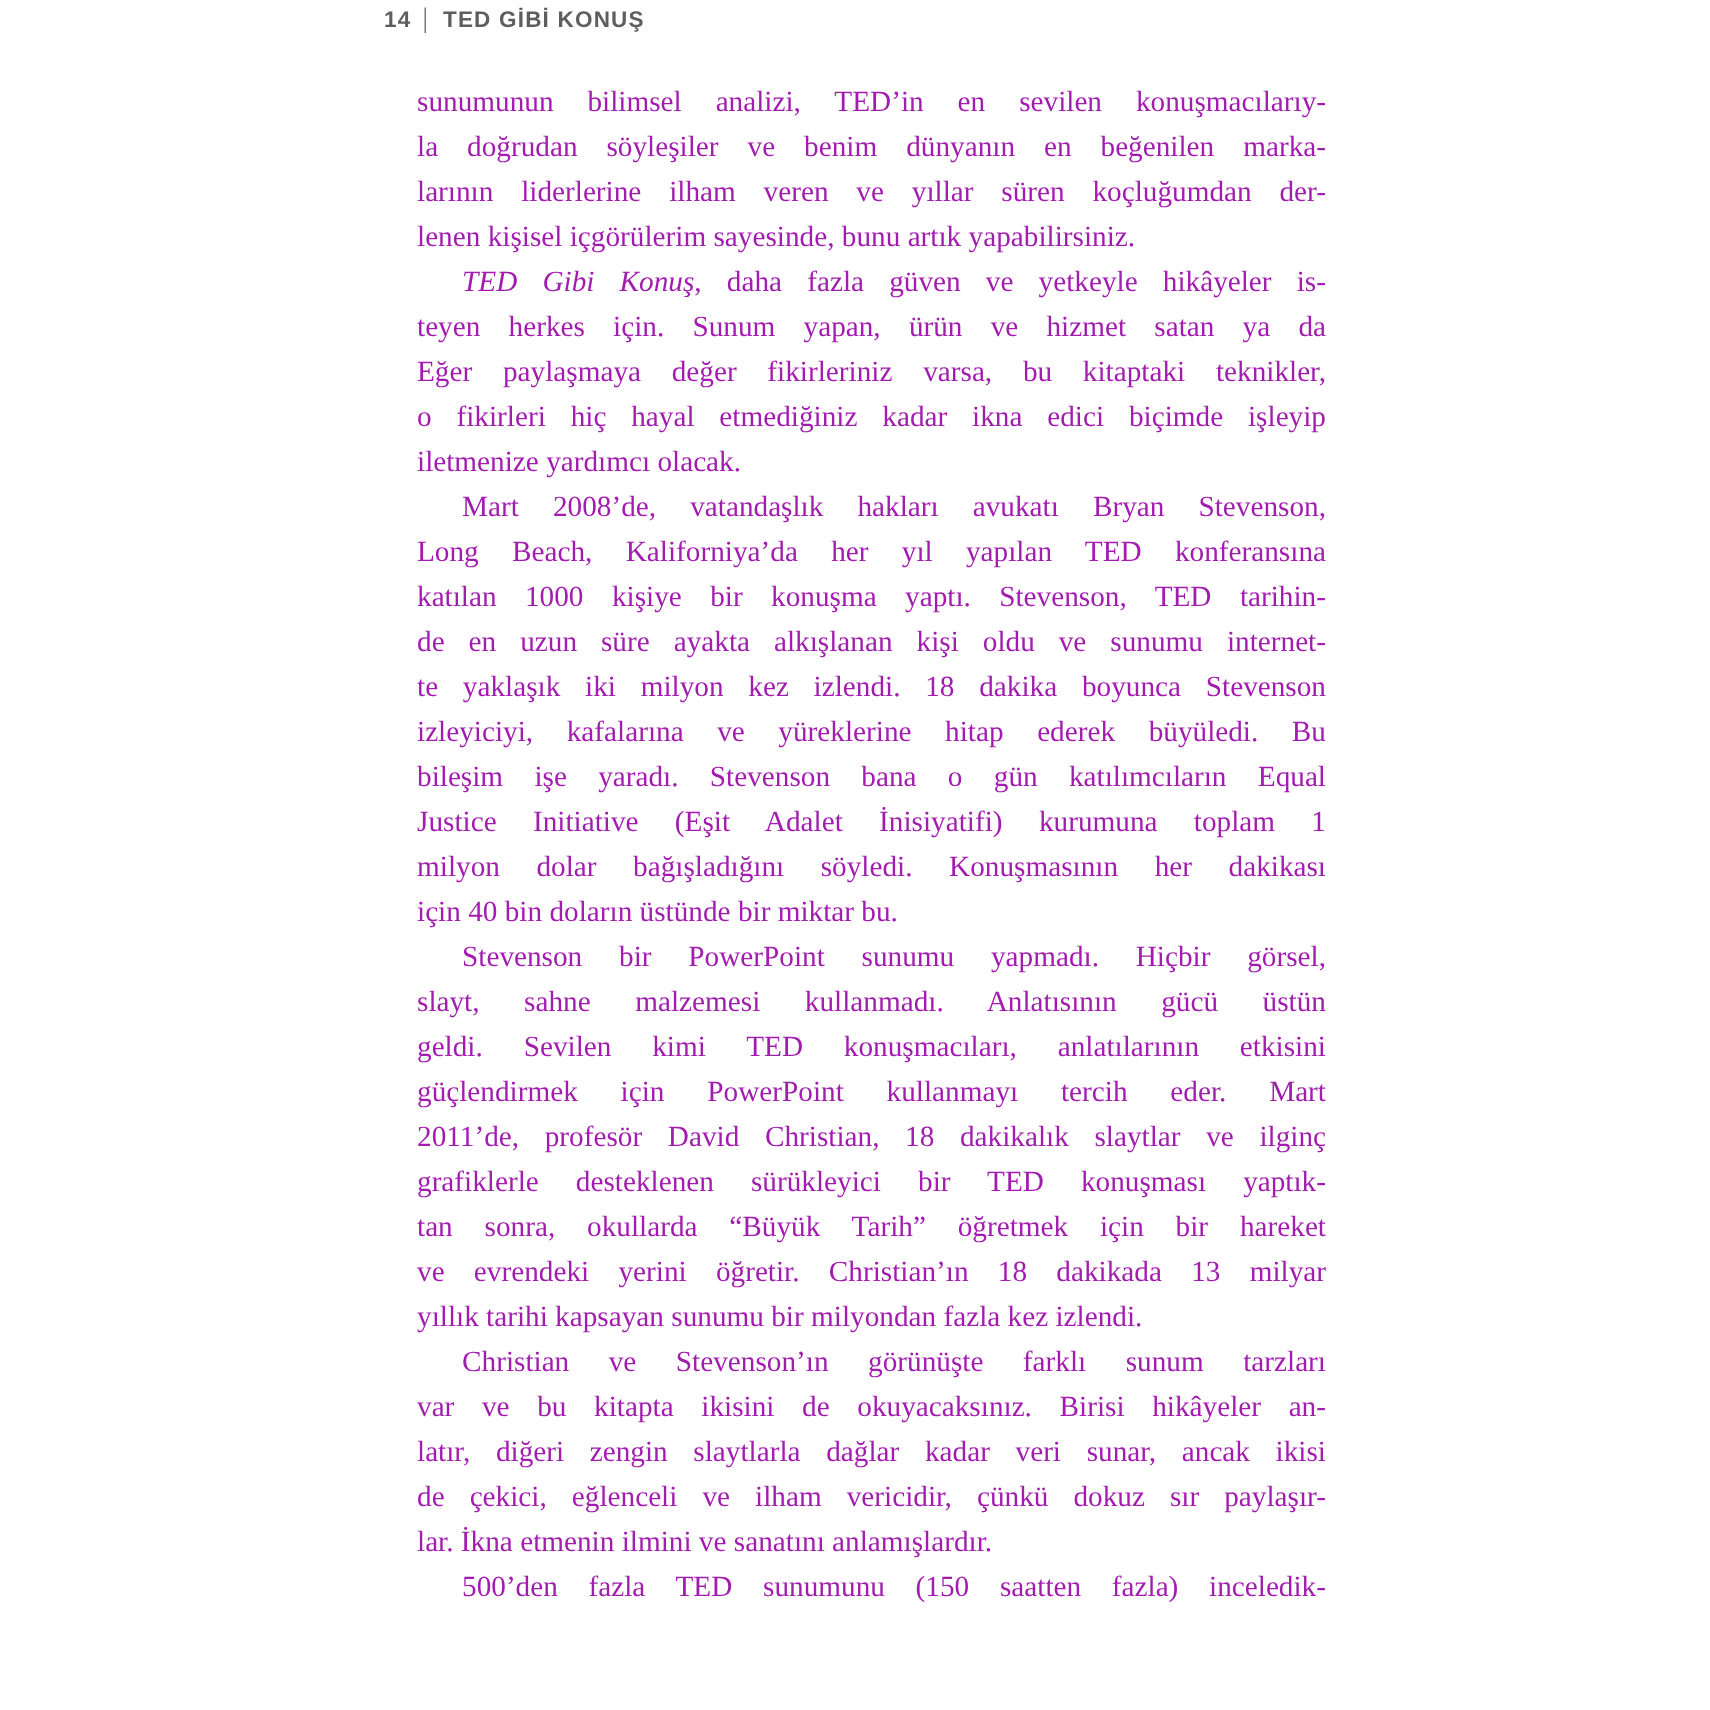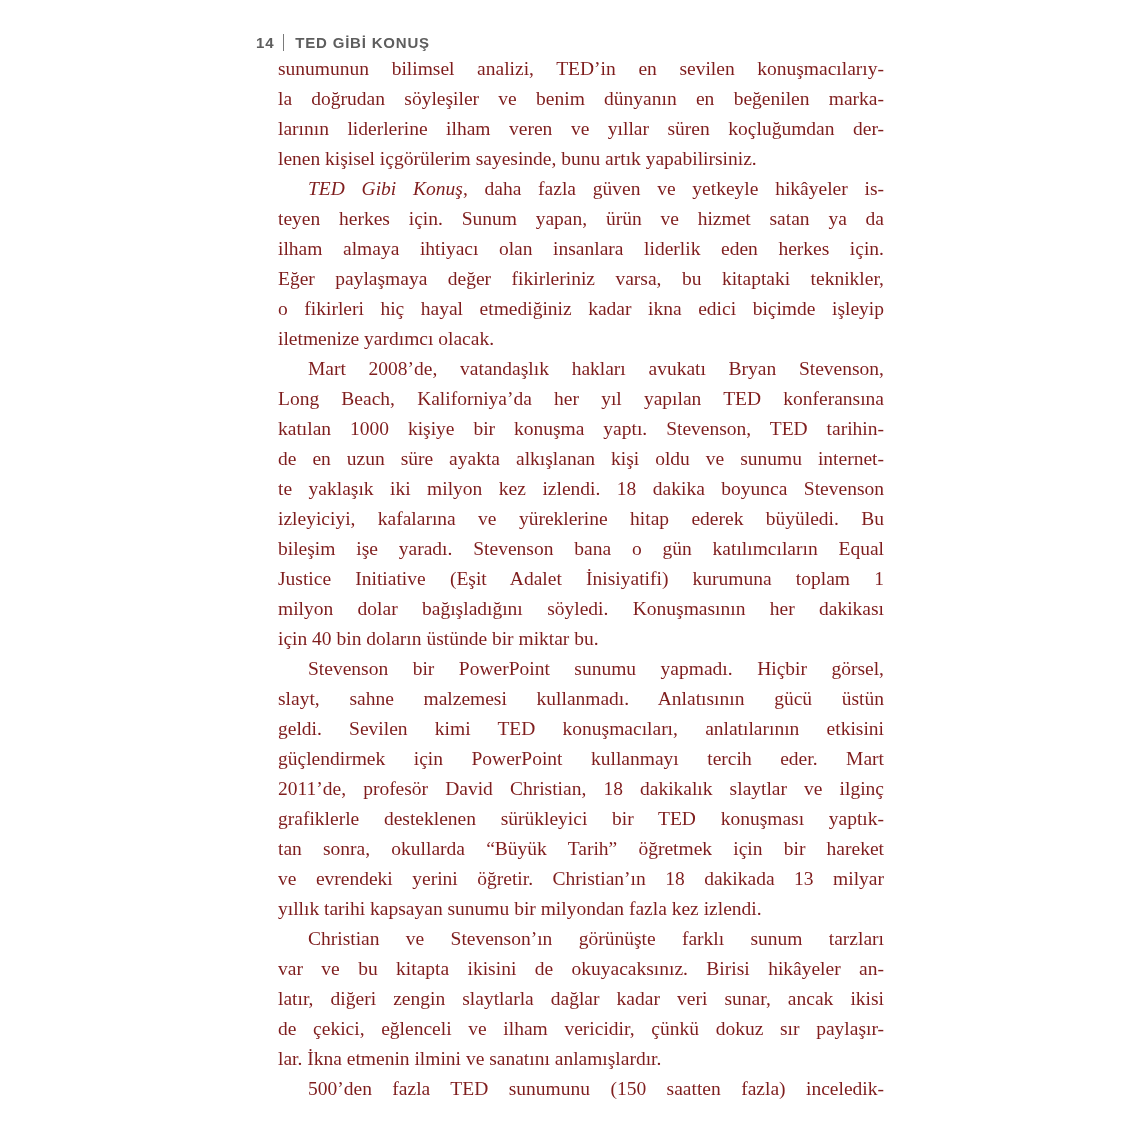--- a/index.html
+++ b/index.html
@@ -18,38 +18,37 @@
     position: absolute;
     left: 256px;
     top: 5px;
     display: flex;
     align-items: center;
     font-family: "Liberation Sans", sans-serif;
     font-size: 15px;
     font-weight: bold;
     letter-spacing: 0.8px;
     color: #5e5e5e;
-    margin-top: 29px;
   }
   .page-number {
     margin-right: 9px;
   }
   .header-separator {
     display: inline-block;
     width: 1px;
     height: 17px;
     background: #7a7a7a;
     margin-right: 11px;
   }
   .text-column {
     position: absolute;
     left: 278px;
     top: 54px;
     width: 606px;
-    color: #7f1d1d;
+    color: #a21caf;
     font-size: 19.5px;
   }
   .paragraph {
     margin: 0;
     padding: 0;
   }
   .line {
     height: 30px;
     line-height: 30px;
     overflow: hidden;
@@ -78,21 +77,20 @@
 <div class="text-column" id="text-column">
     <div class="paragraph">
       <div class="line">sunumunun bilimsel analizi, TED’in en sevilen konuşmacılarıy-</div>
       <div class="line">la doğrudan söyleşiler ve benim dünyanın en beğenilen marka-</div>
       <div class="line">larının liderlerine ilham veren ve yıllar süren koçluğumdan der-</div>
       <div class="line para-end">lenen kişisel içgörülerim sayesinde, bunu artık yapabilirsiniz.</div>
     </div>
     <div class="paragraph">
       <div class="line indent"><span class="italic">TED Gibi Konuş</span><span>, daha fazla güven ve yetkeyle hikâyeler is-</span></div>
       <div class="line">teyen herkes için. Sunum yapan, ürün ve hizmet satan ya da</div>
-      <div class="line">ilham almaya ihtiyacı olan insanlara liderlik eden herkes için.</div>
       <div class="line">Eğer paylaşmaya değer fikirleriniz varsa, bu kitaptaki teknikler,</div>
       <div class="line">o fikirleri hiç hayal etmediğiniz kadar ikna edici biçimde işleyip</div>
       <div class="line para-end">iletmenize yardımcı olacak.</div>
     </div>
     <div class="paragraph">
       <div class="line indent">Mart 2008’de, vatandaşlık hakları avukatı Bryan Stevenson,</div>
       <div class="line">Long Beach, Kaliforniya’da her yıl yapılan TED konferansına</div>
       <div class="line">katılan 1000 kişiye bir konuşma yaptı. Stevenson, TED tarihin-</div>
       <div class="line">de en uzun süre ayakta alkışlanan kişi oldu ve sunumu internet-</div>
       <div class="line">te yaklaşık iki milyon kez izlendi. 18 dakika boyunca Stevenson</div>

